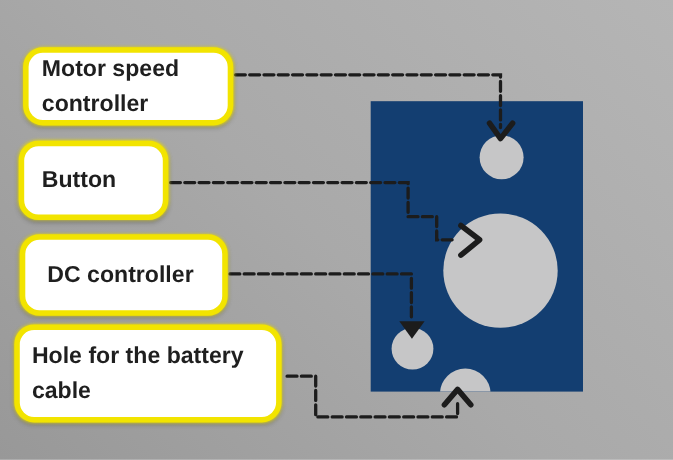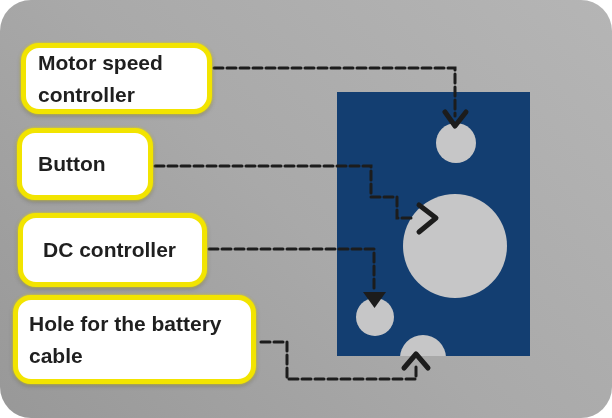--- a/index.html
+++ b/index.html
@@ -2,21 +2,20 @@
 <html style="--panel: #133e71; --hole: #c6c6c7; --line: #1c1c1c; --label_border: #f2e400; --label_bg: #ffffff; --text: #1f1f1f; --bg_light: #b5b5b5; --bg_dark: #989898;"><head>
 <meta charset="utf-8">
 <style>
   html,body{margin:0;padding:0;}
   #stage{
     position:relative;
     width:612px;height:418px;
     overflow:hidden;
     background:linear-gradient(225deg, var(--bg_light) 0%, #a9a9a9 52%, var(--bg_dark) 100%);
     font-family:"Liberation Sans", sans-serif;
-    border-radius:31px;
   }
   #drawing{position:absolute;left:0;top:0;}
   .panel{fill:var(--panel);}
   .hole{fill:var(--hole);}
   .arrow-line{
     fill:none;
     stroke:var(--line);
     stroke-width:3;
     stroke-dasharray:9 4;
     stroke-linecap:round;

